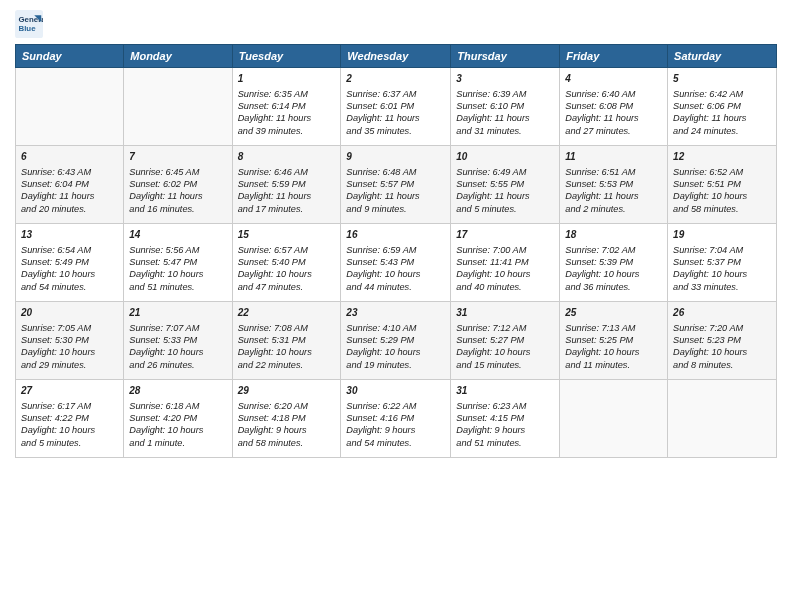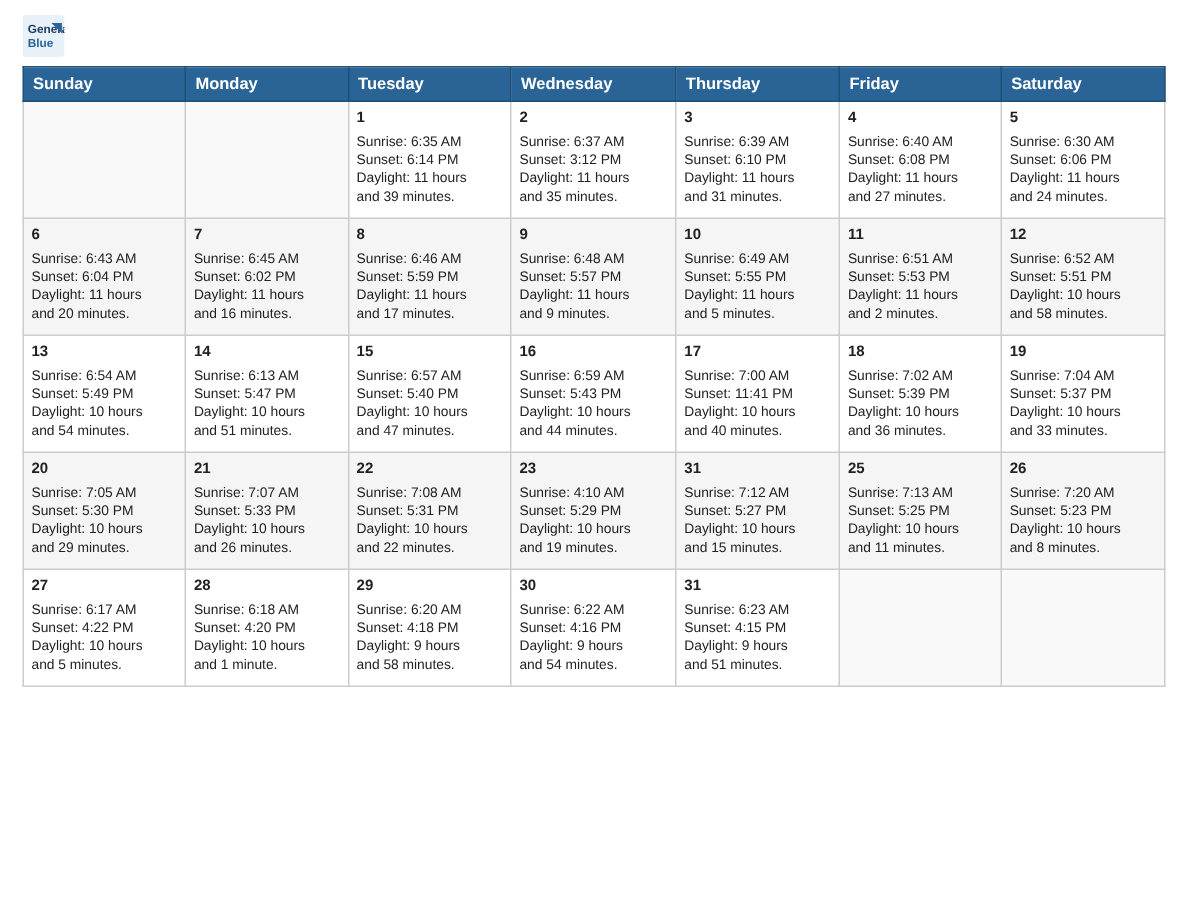--- a/index.html
+++ b/index.html
@@ -46,20 +46,21 @@
       line-height: 1.1;
     }
     .location {
       font-size: 14px;
       color: #333;
     }
     table {
       width: 100%;
       border-collapse: collapse;
       font-size: 9.5px;
+      font-style: italic;
     }
     thead tr th {
       background-color: #2a6496;
       color: #fff;
       text-align: left;
       padding: 5px 6px;
       font-size: 11px;
       font-weight: bold;
       border: 1px solid #1e4f75;
     }
@@ -131,41 +132,41 @@
           <td>
             <span class="day-num">1</span>
             <div>Sunrise: 6:35 AM</div>
             <div>Sunset: 6:14 PM</div>
             <div>Daylight: 11 hours</div>
             <div>and 39 minutes.</div>
           </td>
           <td>
             <span class="day-num">2</span>
             <div>Sunrise: 6:37 AM</div>
-            <div>Sunset: 3:12 PM</div>
+            <div>Sunset: 6:01 PM</div>
             <div>Daylight: 11 hours</div>
             <div>and 35 minutes.</div>
           </td>
           <td>
             <span class="day-num">3</span>
             <div>Sunrise: 6:39 AM</div>
             <div>Sunset: 6:10 PM</div>
             <div>Daylight: 11 hours</div>
             <div>and 31 minutes.</div>
           </td>
           <td>
             <span class="day-num">4</span>
             <div>Sunrise: 6:40 AM</div>
             <div>Sunset: 6:08 PM</div>
             <div>Daylight: 11 hours</div>
             <div>and 27 minutes.</div>
           </td>
           <td>
             <span class="day-num">5</span>
-            <div>Sunrise: 6:30 AM</div>
+            <div>Sunrise: 6:42 AM</div>
             <div>Sunset: 6:06 PM</div>
             <div>Daylight: 11 hours</div>
             <div>and 24 minutes.</div>
           </td>
         </tr>
         <tr>
           <td>
             <span class="day-num">6</span>
             <div>Sunrise: 6:43 AM</div>
             <div>Sunset: 6:04 PM</div>
@@ -218,21 +219,21 @@
         <tr>
           <td>
             <span class="day-num">13</span>
             <div>Sunrise: 6:54 AM</div>
             <div>Sunset: 5:49 PM</div>
             <div>Daylight: 10 hours</div>
             <div>and 54 minutes.</div>
           </td>
           <td>
             <span class="day-num">14</span>
-            <div>Sunrise: 6:13 AM</div>
+            <div>Sunrise: 5:56 AM</div>
             <div>Sunset: 5:47 PM</div>
             <div>Daylight: 10 hours</div>
             <div>and 51 minutes.</div>
           </td>
           <td>
             <span class="day-num">15</span>
             <div>Sunrise: 6:57 AM</div>
             <div>Sunset: 5:40 PM</div>
             <div>Daylight: 10 hours</div>
             <div>and 47 minutes.</div>

